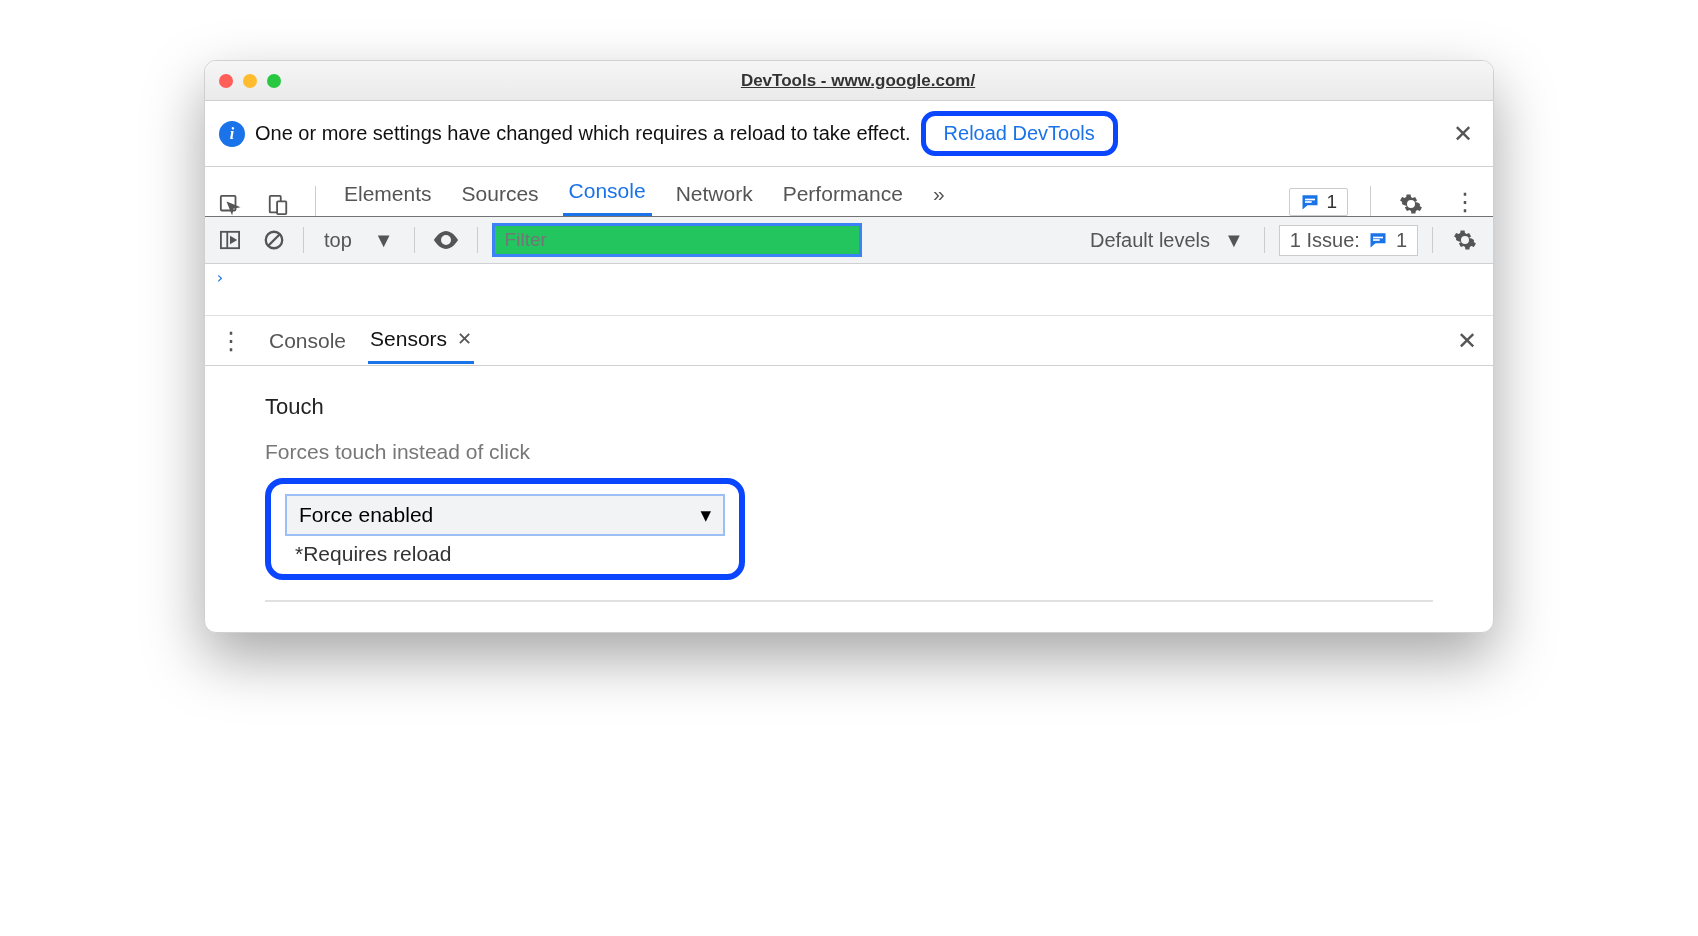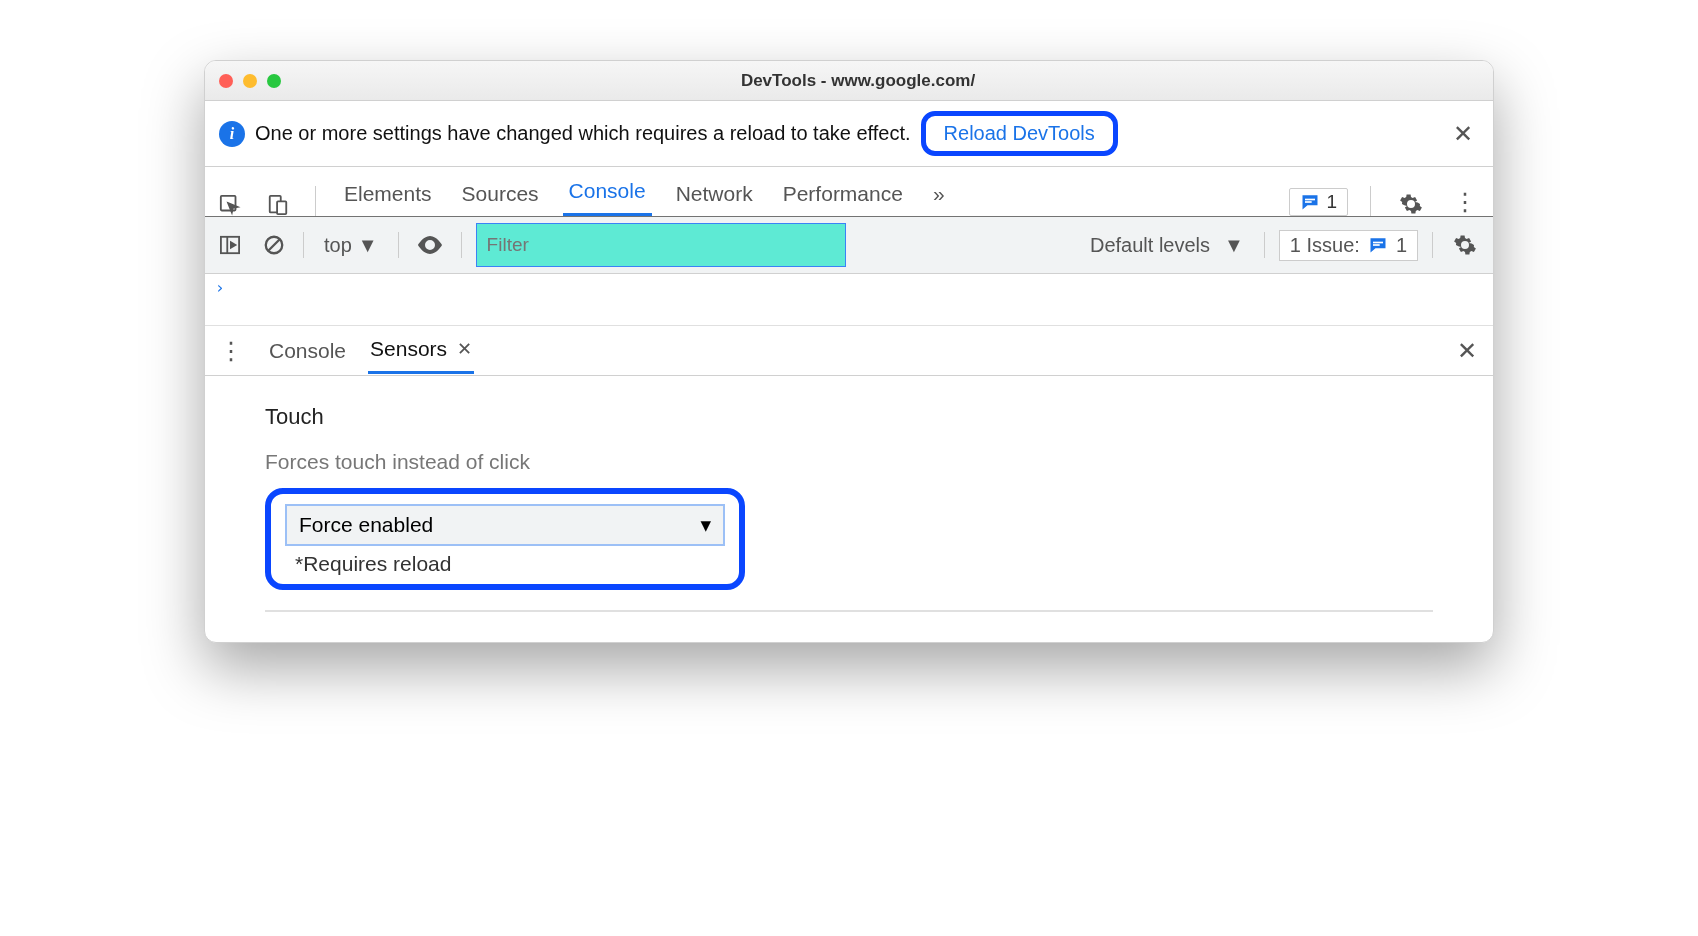--- a/index.html
+++ b/index.html
@@ -30,21 +30,21 @@
   border-bottom: 1px solid #d0d0d0;
   position: relative;
 }
 .traffic { display: flex; gap: 10px; }
 .dot { width: 14px; height: 14px; border-radius: 50%; }
 .dot.red { background: #ff5f57; }
 .dot.yellow { background: #febc2e; }
 .dot.green { background: #28c840; }
 .titlebar-title {
   position: absolute; left: 18px; right: 0; text-align: center;
-  font-size: 17px; font-weight: 600; color: #333;
+  font-size: 17px; font-weight: 600; color: #333; text-decoration: underline;
 }
 
 .infobar {
   display: flex; align-items: center;
   padding: 10px 14px;
   font-size: 20px;
   border-bottom: 1px solid #d0d0d0;
   gap: 10px;
 }
 .info-icon {
@@ -96,27 +96,27 @@
   display: flex; align-items: center;
   border-bottom: 1px solid #d0d0d0;
   background: #f1f3f4;
   padding: 6px 10px;
   font-size: 20px; color: #555;
   gap: 14px;
 }
 .tb-icon { padding: 0 4px; cursor: pointer; display:inline-flex; align-items:center; }
 .context-select {
   padding: 2px 6px; cursor: pointer;
-  display: inline-flex; align-items: center; gap: 6px;
+  display: inline-flex; align-items: center; gap: 22px;
 }
 .filter-input {
   flex: 0 0 370px;
-  height: 44px;
-  border: 1px solid #3b82f6;
-  background: #5eead4;
+  height: 34px;
+  border: 3px solid #3b82f6;
+  background: #22c55e;
   padding: 0 10px;
   font-size: 19px;
   color: #333;
 }
 .console-toolbar .flex { flex: 1; }
 .levels {
   display: inline-flex; align-items: center; gap: 14px;
   padding: 2px 6px; cursor: pointer;
 }
 .issues-badge {

